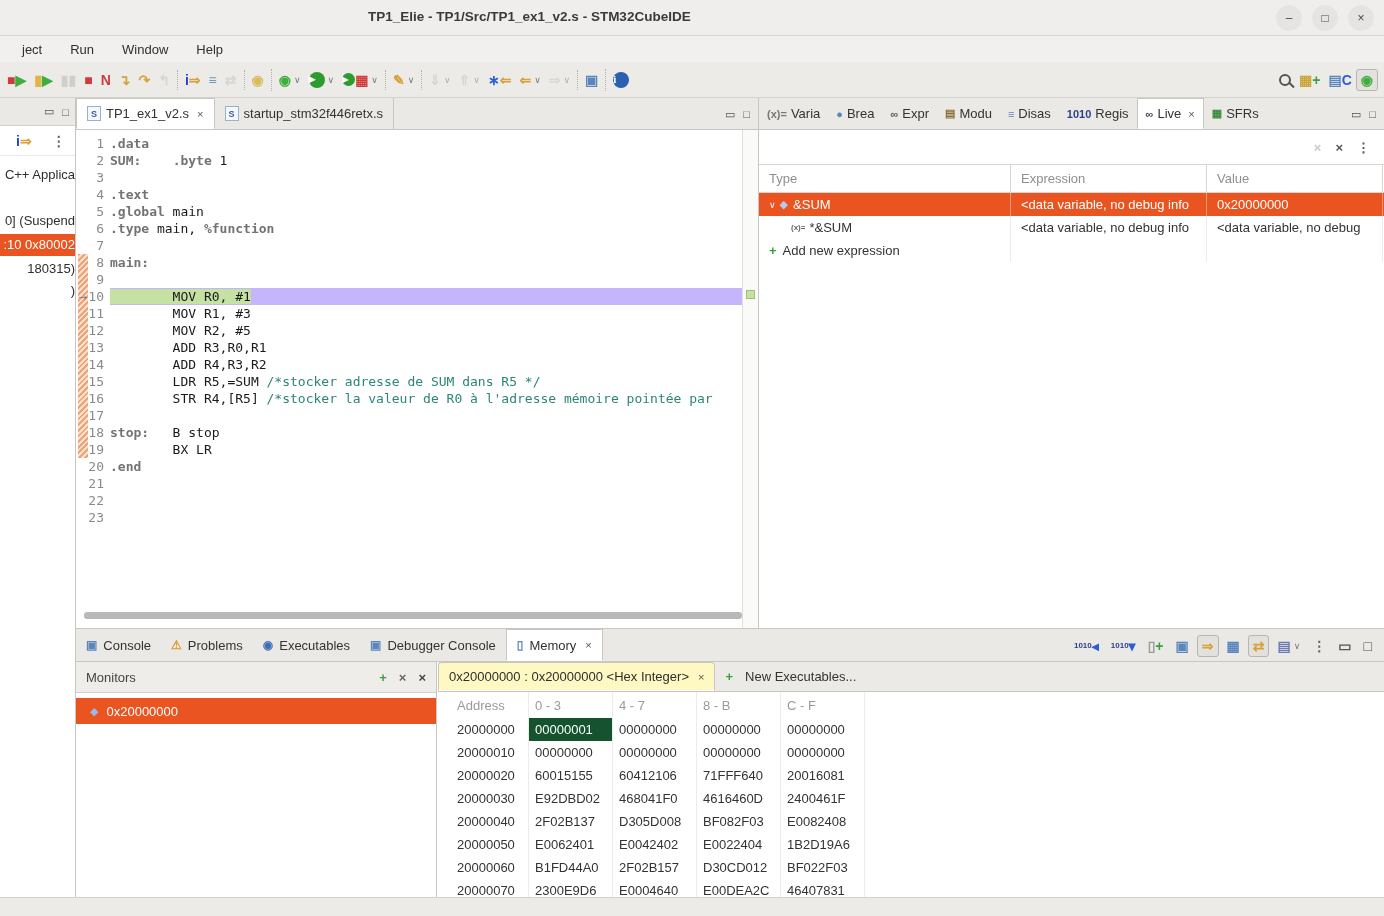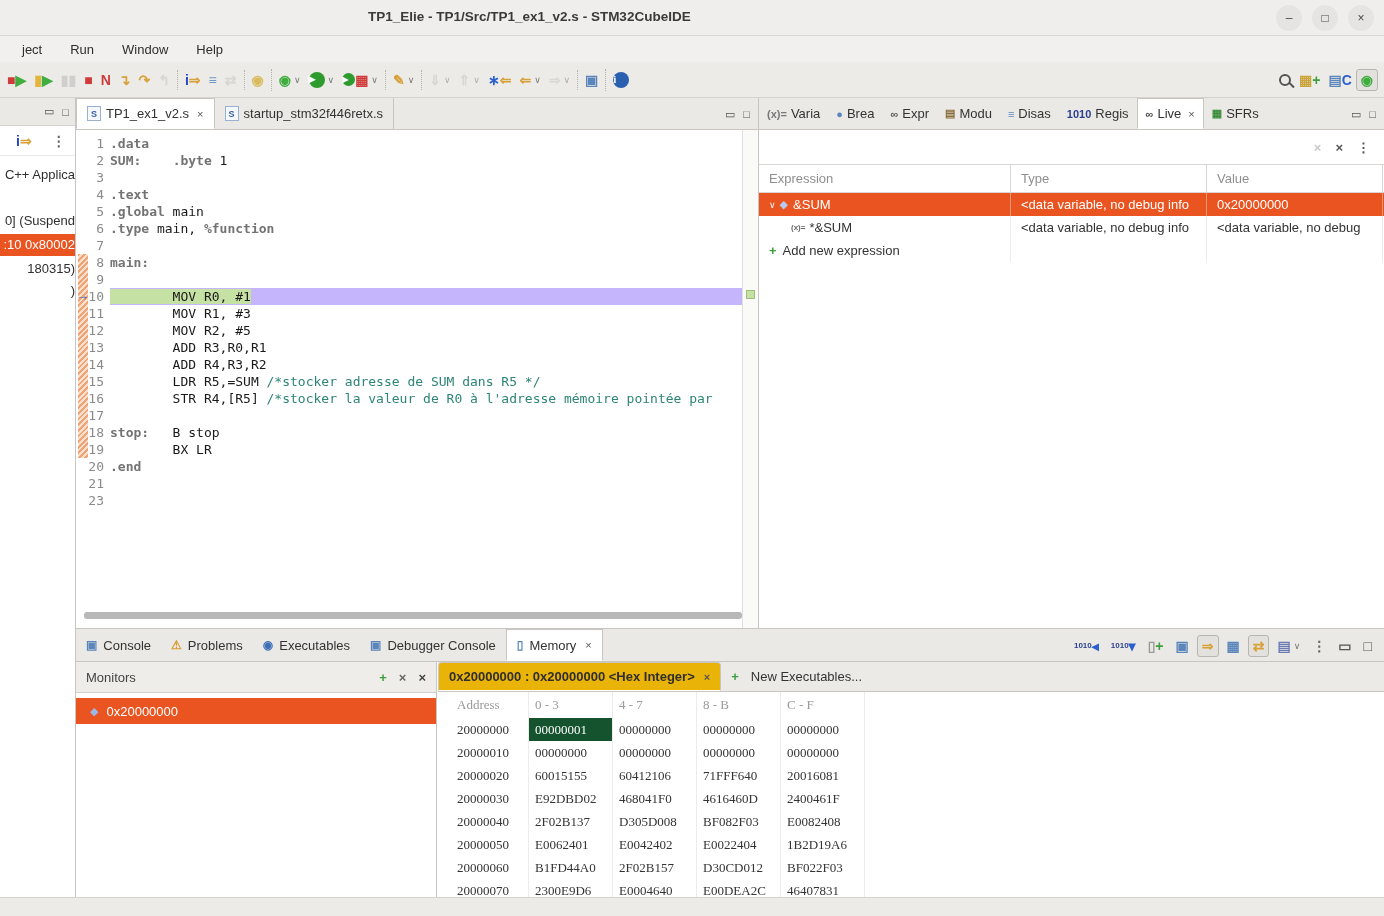--- a/index.html
+++ b/index.html
@@ -106,23 +106,23 @@
   #bp-content { position:relative; height:235px; }
   #monitors { position:absolute; left:0; top:0; width:361px; height:235px; border-right:1px solid #c8c5c2; }
   #mon-head { height:31px; background:#efedea; border-bottom:1px solid #d5d2ce; display:flex; align-items:center; justify-content:space-between; padding:0 10px; color:#444; }
   #mon-tools { display:flex; gap:12px; align-items:center; }
   .mon-row { height:26px; margin-top:5px; display:flex; align-items:center; gap:8px; padding-left:14px; }
   .mon-row.sel { background:#e95420; color:#fff; }
   .mdiamond { color:#9db8e8; font-size:11px; }
   #memory { position:absolute; left:362px; top:0; width:946px; height:235px; }
   #mem-tabs { height:30px; background:#eceae7; border-bottom:1px solid #c9c6c2; display:flex; align-items:flex-end; }
   .mtab { display:flex; align-items:center; gap:6px; height:29px; padding:0 10px; border-radius:4px 4px 0 0; color:#2e2e2e; }
-  .mtab.act { background:#eab308; border:1px solid #c9c6c2; border-bottom:1px solid #fff;font-weight:bold; }
+  .mtab.act { background:#fef9c3; border:1px solid #c9c6c2; border-bottom:1px solid #fff; }
   .mtab.new { color:#333; }
-  .mgrid { display:grid; grid-template-columns:78px 84px 84px 84px 84px; padding-left:13px; font-family:Liberation Serif, serif; font-size:13px; }
+  .mgrid { display:grid; grid-template-columns:78px 84px 84px 84px 84px; padding-left:13px; font-family:Liberation Sans, sans-serif; font-size:13px; }
   #mem-head { height:26px; }
   #mem-head .mcell { color:#9a9a9a; }
   .mrow { height:23px; }
   .mcell { display:flex; align-items:center; padding-left:6px; border-right:1px solid #ececec; white-space:nowrap; overflow:hidden; color:#333; }
   .mcell.hl { background:#14532d; color:#fff; }
 
   
   #statusbar { position:absolute; left:0; top:897px; width:1384px; height:19px; background:#edebe8; border-top:1px solid #d5d2ce; }
 </style>
 </head>
@@ -445,20 +445,24 @@
           </div>
           <div class="cline">
             <span class="lnum">20</span>
             <span class="ltxt"><span class="k-dir">.end</span></span>
           </div>
           <div class="cline">
             <span class="lnum">21</span>
             <span class="ltxt"></span>
           </div>
           <div class="cline">
+            <span class="lnum">22</span>
+            <span class="ltxt"></span>
+          </div>
+          <div class="cline">
             <span class="lnum">23</span>
             <span class="ltxt"></span>
           </div>
         </div>
       <div id="overview-ruler">
         <div id="ov-marker"></div>
       </div>
       <div id="hscroll">
           <div class="thumb"></div>
         </div>
@@ -505,22 +509,22 @@
           <span>□</span>
         </div>
       </div>
     <div id="rp-toolbar">
         <span class="mini-ic" style="color: rgb(201, 201, 201);">×</span>
         <span class="mini-ic" style="color: rgb(85, 85, 85);">×</span>
         <span class="mini-ic" style="color: rgb(85, 85, 85);">⋮</span>
       </div>
     <div id="expr-table">
       <div id="expr-head" class="egrid">
+        <div class="hcell">Type</div>
         <div class="hcell">Expression</div>
-        <div class="hcell">Type</div>
         <div class="hcell">Value</div>
       </div>
       <div id="expr-rows">
           <div class="egrid erow sel">
             <div class="cell">
               <span class="expander">∨</span>
               <span class="ediamond">◆</span>
               <span>&amp;SUM</span>
             </div>
             <div class="cell">&lt;data variable, no debug info</div>

